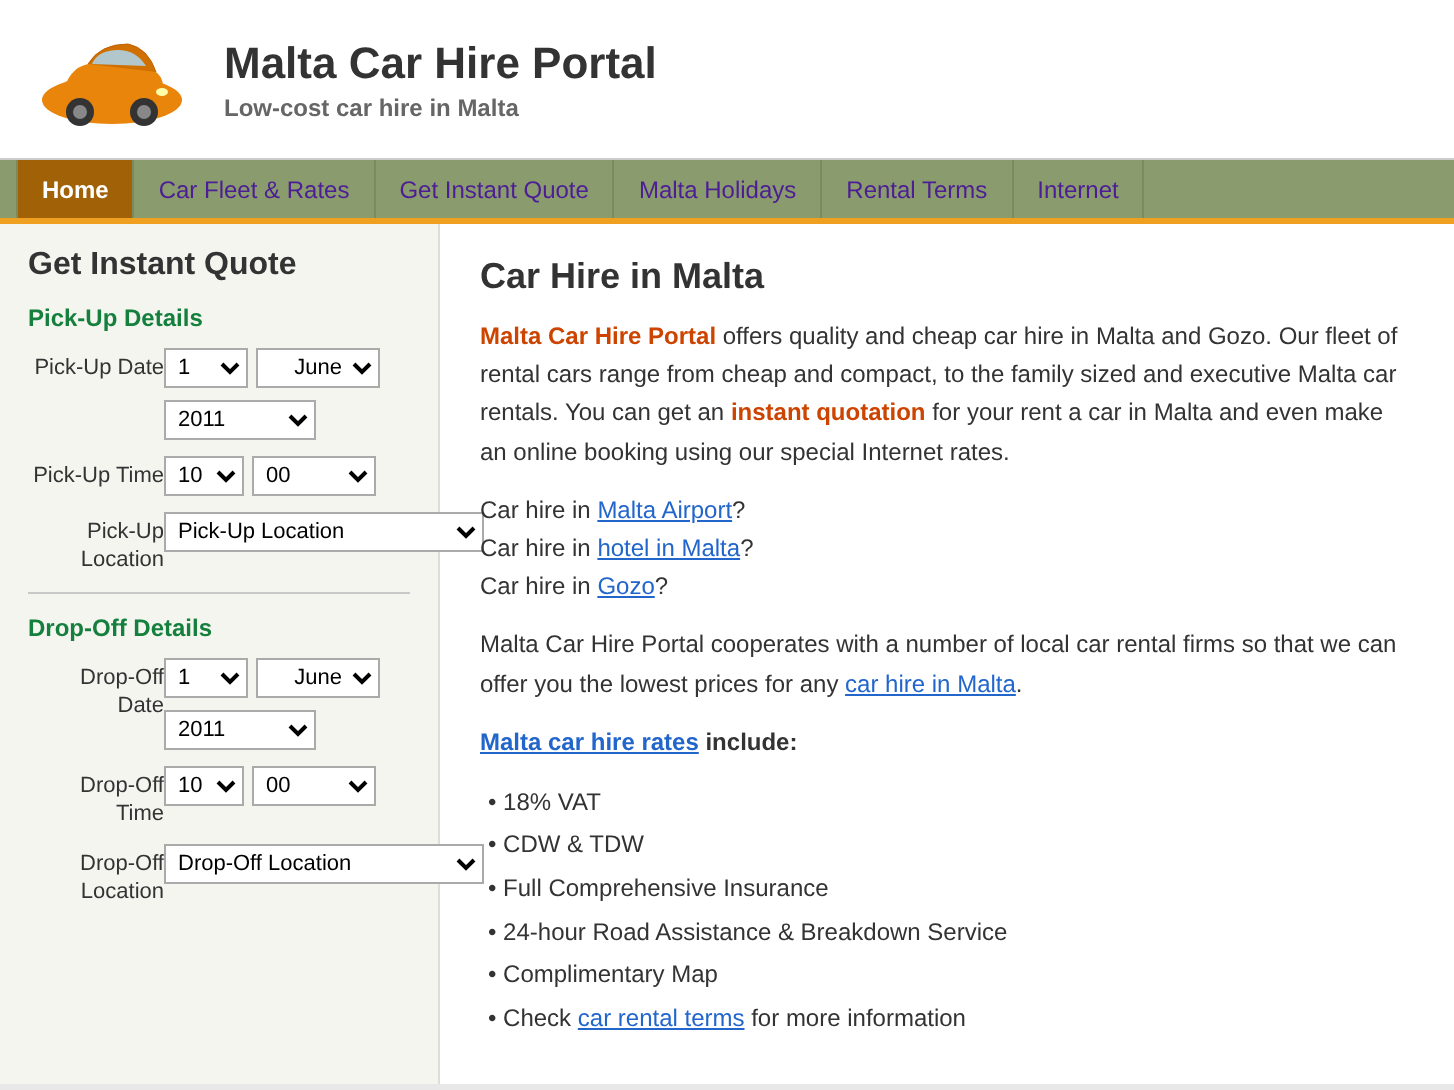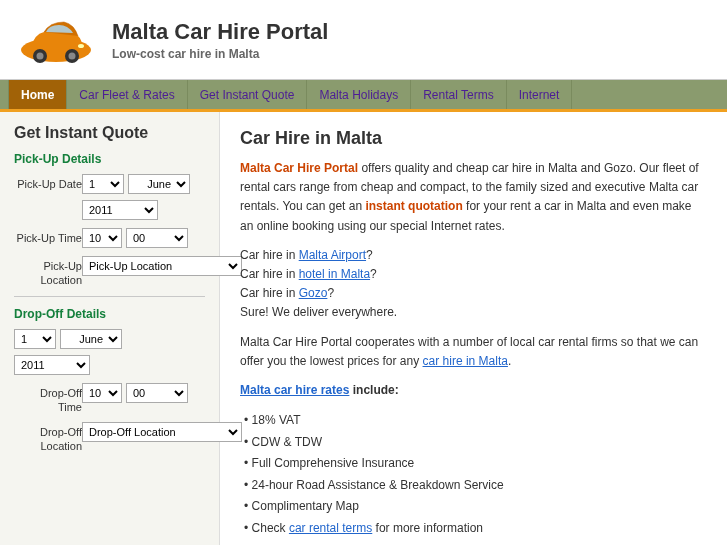--- a/index.html
+++ b/index.html
@@ -262,20 +262,21 @@
           <option>Valletta</option>
           <option>Gozo</option>
         </select>
       </div>
     </div>
 
     <hr class="section-divider">
     <div class="section-title">Drop-Off Details</div>
 
     <div class="form-row">
+      <div class="form-label">Drop-Off Date</div>
       <div class="form-controls">
         <div style="display:flex;gap:4px;">
           <select class="select-day">
             <option>1</option><option>2</option><option>3</option><option>5</option><option>10</option>
             <option>15</option><option>20</option><option>25</option><option>31</option>
           </select>
           <select class="select-month">
             <option>January</option><option>February</option><option>March</option><option>April</option>
             <option>May</option><option selected="">June</option><option>July</option><option>August</option>
             <option>September</option><option>October</option><option>November</option><option>December</option>
@@ -325,21 +326,20 @@
     <h1>Car Hire in Malta</h1>
 
     <p>
       <span class="portal-name">Malta Car Hire Portal</span><span> offers quality and cheap car hire in Malta and Gozo. Our fleet of rental cars range from cheap and compact, to the family sized and executive Malta car rentals. You can get an </span><span class="bold-orange">instant quotation</span><span> for your rent a car in Malta and even make an online booking using our special Internet rates.</span>
     </p>
 
     <p>
       <span>Car hire in <a class="link-blue">Malta Airport</a>?</span><br>
       <span>Car hire in <a class="link-blue">hotel in Malta</a>?</span><br>
       <span>Car hire in <a class="link-blue">Gozo</a>?</span><br>
-      <span>Sure! We deliver everywhere.</span>
     </p>
 
     <p>
       Malta Car Hire Portal cooperates with a number of local car rental firms so that we can offer you the lowest prices for any <a class="link-blue">car hire in Malta</a>.
     </p>
 
     <p class="includes-line">
       <a class="link-blue">Malta car hire rates</a><span class="bold-text"> include:</span>
     </p>
 

